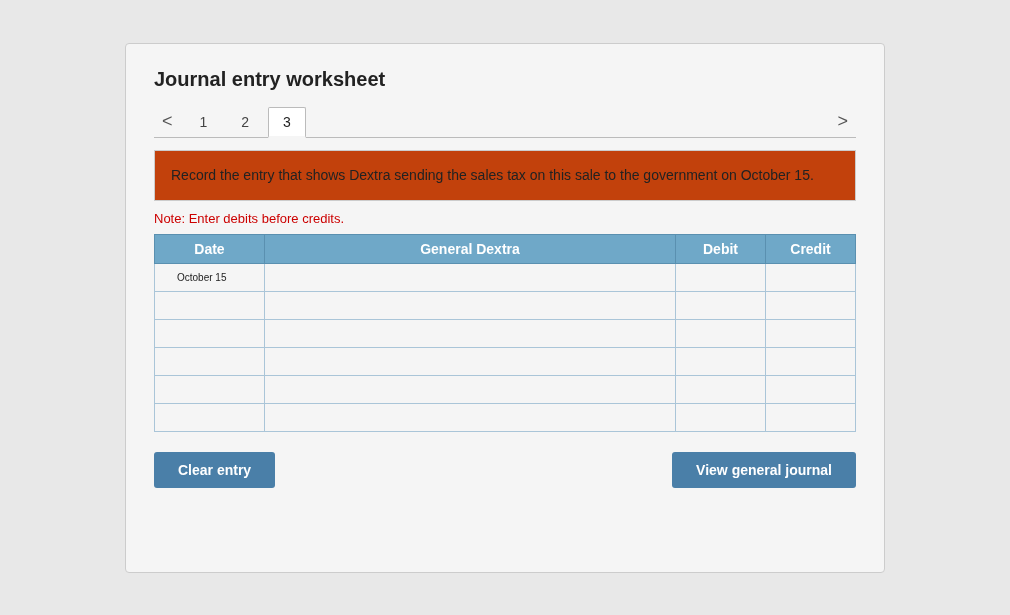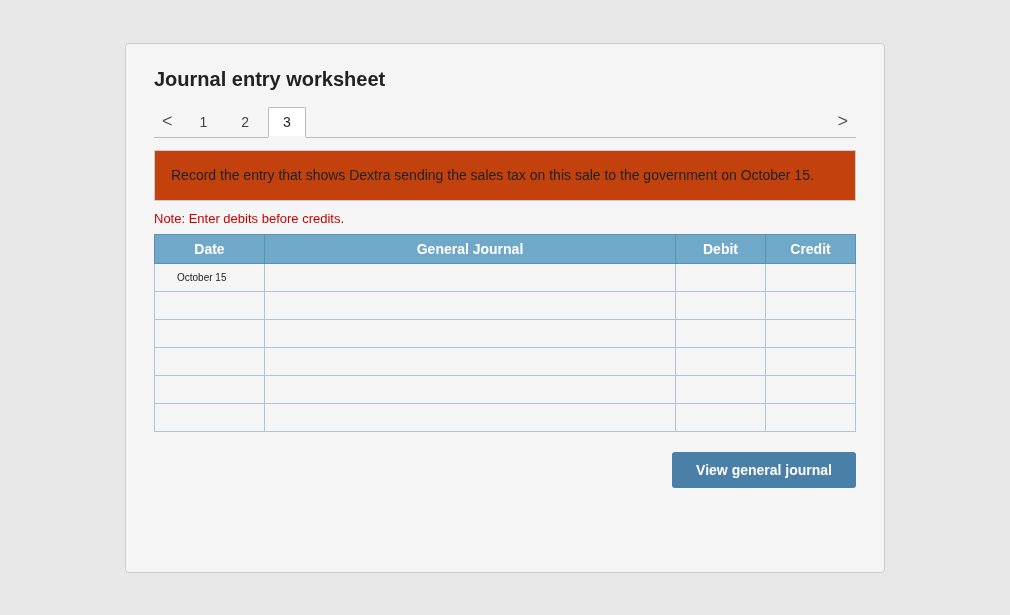--- a/index.html
+++ b/index.html
@@ -168,21 +168,21 @@
   <div class="instruction-box">
     <span>Record the entry that shows Dextra sending the sales tax on this sale to the government on October 15.</span>
   </div>
 
   <div class="note-text">Note: Enter debits before credits.</div>
 
   <table class="journal-table">
     <thead>
       <tr>
         <th class="date-col">Date</th>
-        <th class="gj-col">General Journal</th>
+        <th class="gj-col">General Dextra</th>
         <th class="debit-col">Debit</th>
         <th class="credit-col">Credit</th>
       </tr>
     </thead>
     <tbody>
       <tr>
         <td class="date-cell">
           <span>October 15</span>
         </td>
         <td class="gj-cell">
@@ -252,15 +252,16 @@
           <input type="text" style="">
         </td>
         <td class="credit-cell">
           <input type="text" style="">
         </td>
       </tr>
     </tbody>
   </table>
 
   <div class="buttons-row">
+    <button class="btn">Clear entry</button>
     <button class="btn btn-right">View general journal</button>
   </div>
 </div>
 
 </body></html>

